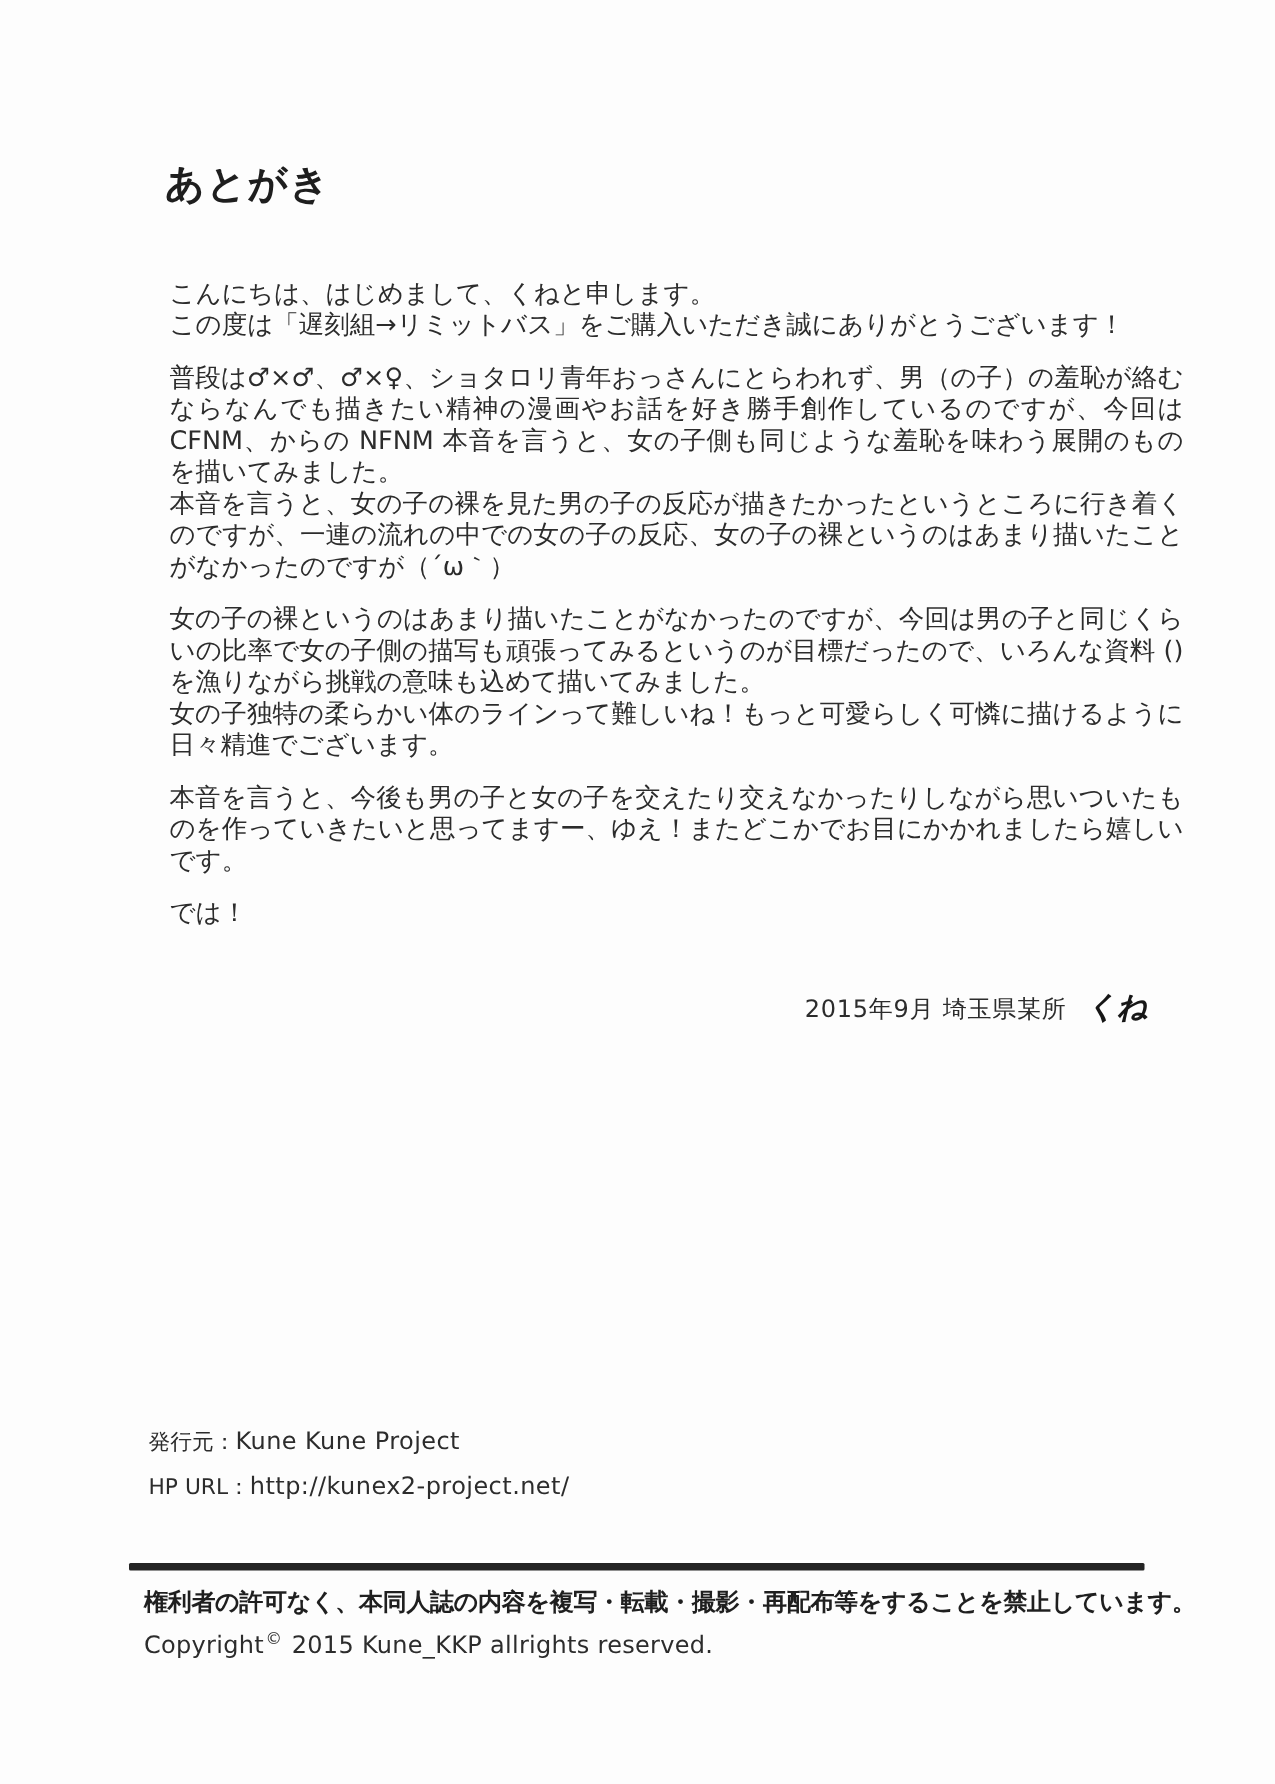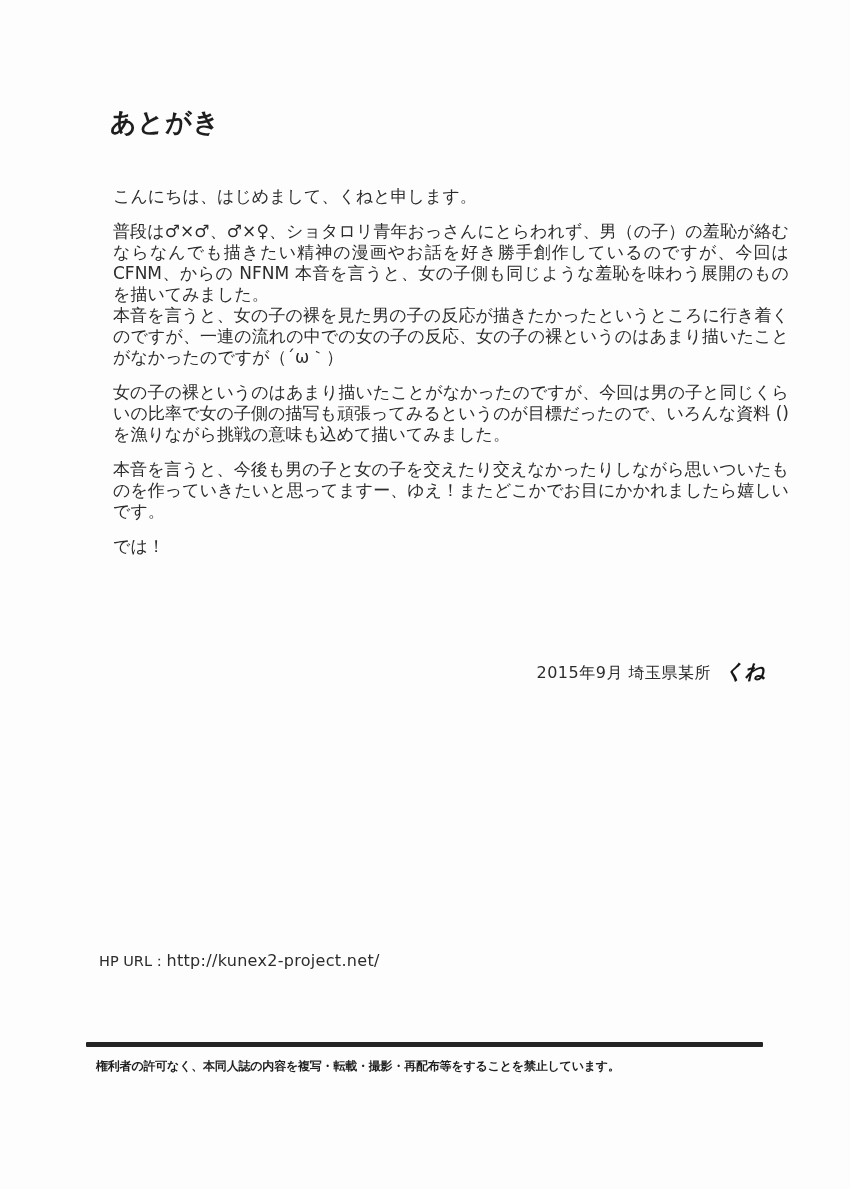--- a/index.html
+++ b/index.html
@@ -75,21 +75,21 @@
     width: 677px;
     height: 5px;
     background: #242424;
     border-radius: 1px;
   }
   .rights-notice {
     position: absolute;
     left: 96px;
     top: 1058px;
     width: 690px;
-    font-size: 12px;
+    font-size: 16px;
     font-weight: 600;
     letter-spacing: -0.2px;
     color: #1f1f1f;
     white-space: nowrap;
   }
   .copyright-line {
     position: absolute;
     left: 96px;
     top: 1086px;
     font-size: 16px;
@@ -107,51 +107,59 @@
 <body>
 
 <div class="page">
 
   <h1 class="page-title">あとがき</h1>
 
   <div class="afterword-body">
 
     <div class="para-block">
       <p class="para-line">こんにちは、はじめまして、くねと申します。</p>
+      <p class="para-line">この度は「遅刻組→リミットバス」をご購入いただき誠にありがとうございます！</p>
     </div>
 
     <div class="para-block">
       <p class="para-line">普段は♂×♂、♂×♀、ショタロリ青年おっさんにとらわれず、男（の子）の羞恥が絡むならなんでも描きたい精神の漫画やお話を好き勝手創作しているのですが、今回は CFNM、からの NFNM 本音を言うと、女の子側も同じような羞恥を味わう展開のものを描いてみました。</p>
       <p class="para-line">本音を言うと、女の子の裸を見た男の子の反応が描きたかったというところに行き着くのですが、一連の流れの中での女の子の反応、女の子の裸というのはあまり描いたことがなかったのですが（´ω｀）</p>
     </div>
 
     <div class="para-block">
       <p class="para-line">女の子の裸というのはあまり描いたことがなかったのですが、今回は男の子と同じくらいの比率で女の子側の描写も頑張ってみるというのが目標だったので、いろんな資料 () を漁りながら挑戦の意味も込めて描いてみました。</p>
+      <p class="para-line">女の子独特の柔らかい体のラインって難しいね！もっと可愛らしく可憐に描けるように日々精進でございます。</p>
     </div>
 
 
     <div class="para-block">
       <p class="para-line">本音を言うと、今後も男の子と女の子を交えたり交えなかったりしながら思いついたものを作っていきたいと思ってますー、ゆえ！またどこかでお目にかかれましたら嬉しいです。</p>
     </div>
 
     <div class="para-block">
       <p class="para-line">では！</p>
     </div>
 
   </div>
 
   <div class="signature-line">
     <span class="signature-date">2015年9月 埼玉県某所</span>
     <span class="signature-author">くね</span>
   </div>
 
   <div class="publisher-info">
     <div class="publisher-row">
+      <span class="publisher-label">発行元：</span><span class="publisher-value">Kune Kune Project</span>
+    </div>
+    <div class="publisher-row">
       <span class="publisher-label">HP URL：</span><span class="publisher-value">http://kunex2-project.net/</span>
     </div>
   </div>
 
   <div class="footer-divider"></div>
 
   <div class="rights-notice">権利者の許可なく、本同人誌の内容を複写・転載・撮影・再配布等をすることを禁止しています。</div>
 
+  <div class="copyright-line">
+    <span>Copyright</span><span class="copyright-symbol">©</span> <span>2015 Kune_KKP allrights reserved.</span>
+  </div>
 
 </div>
 
 </body></html>

